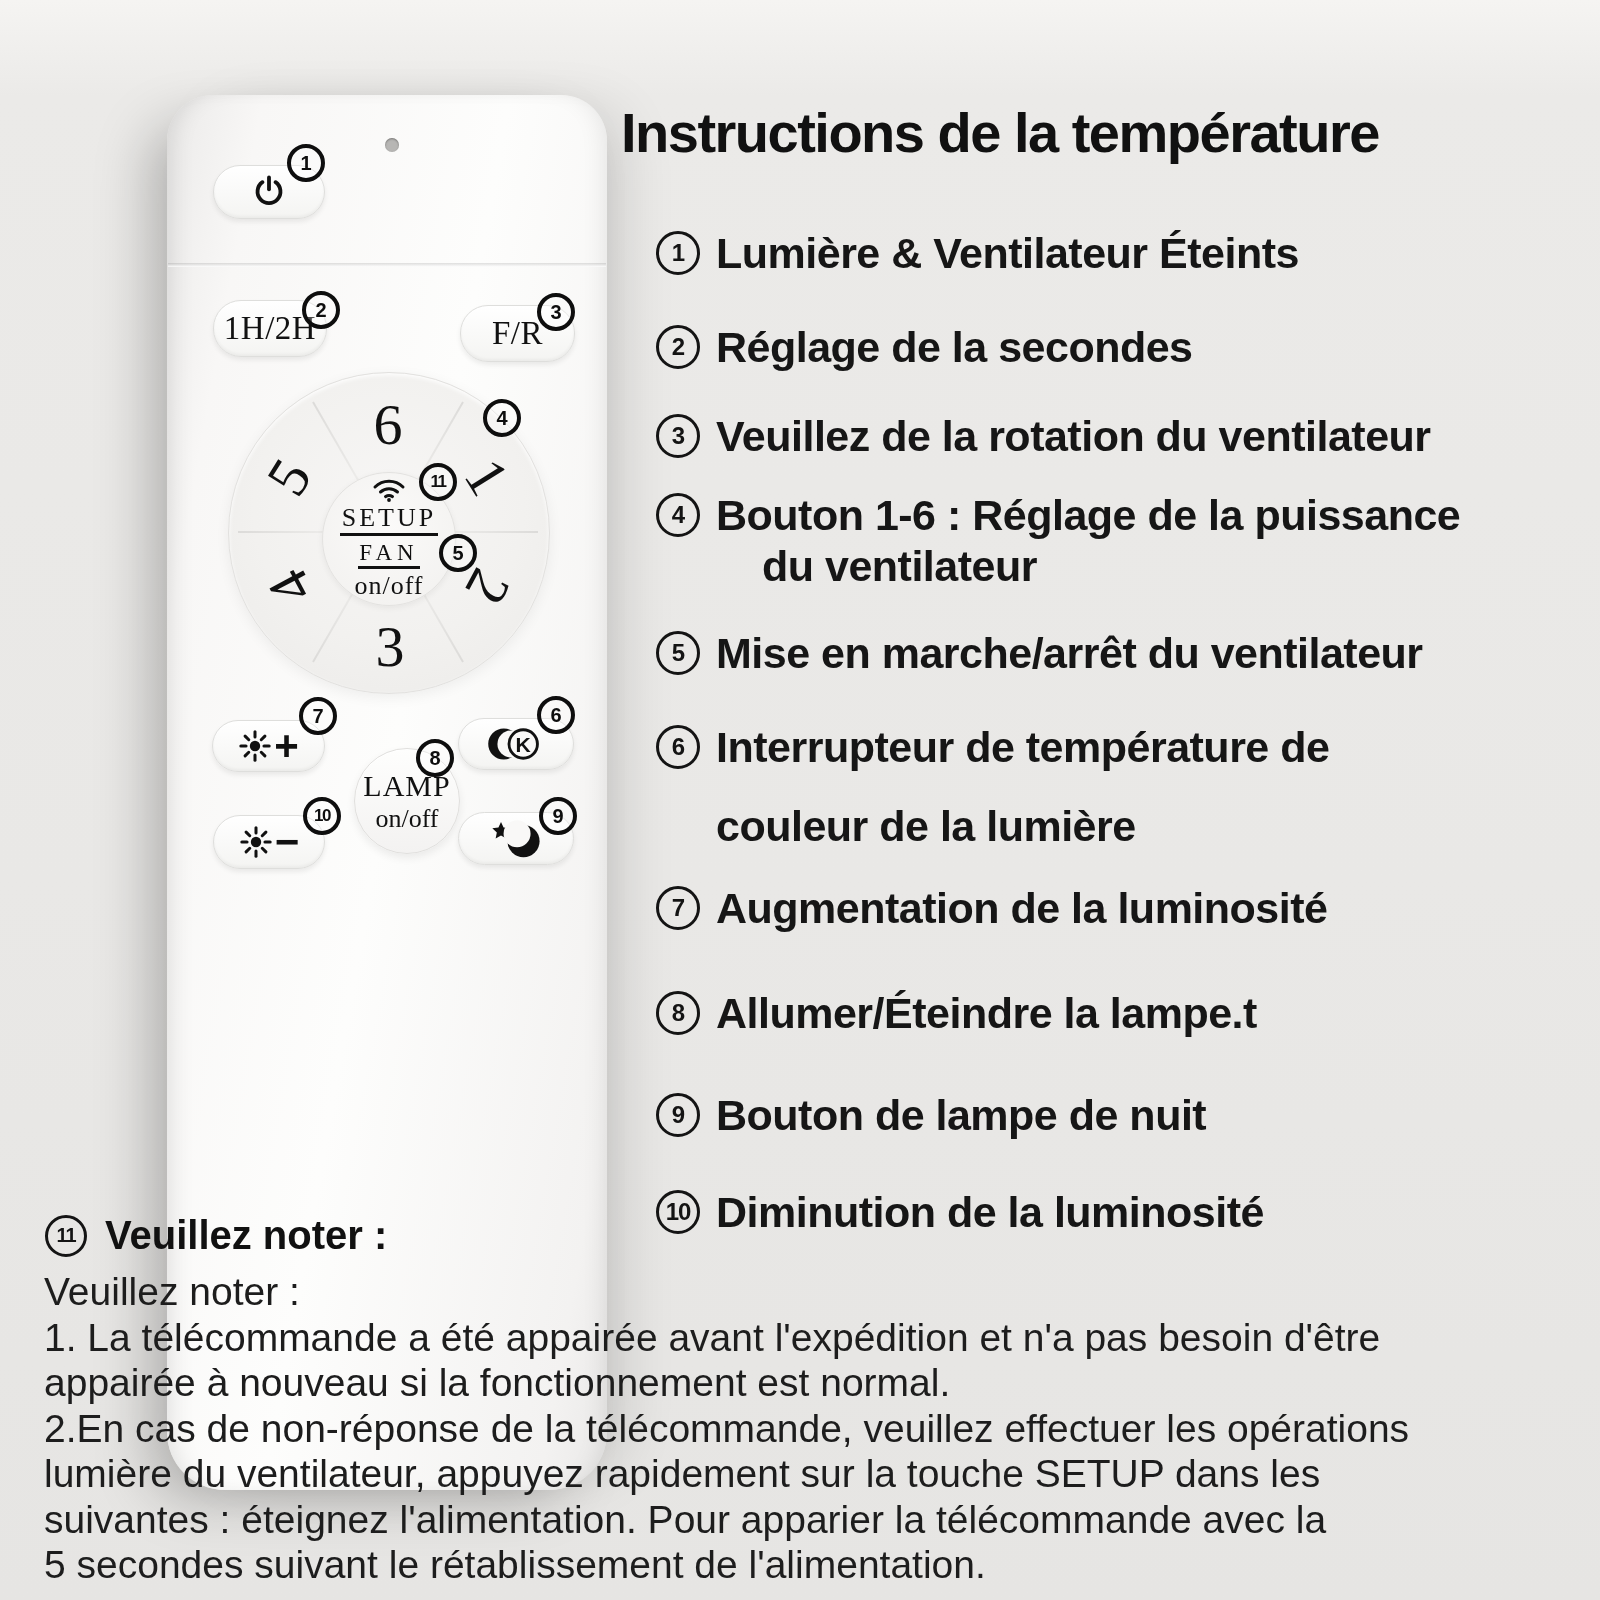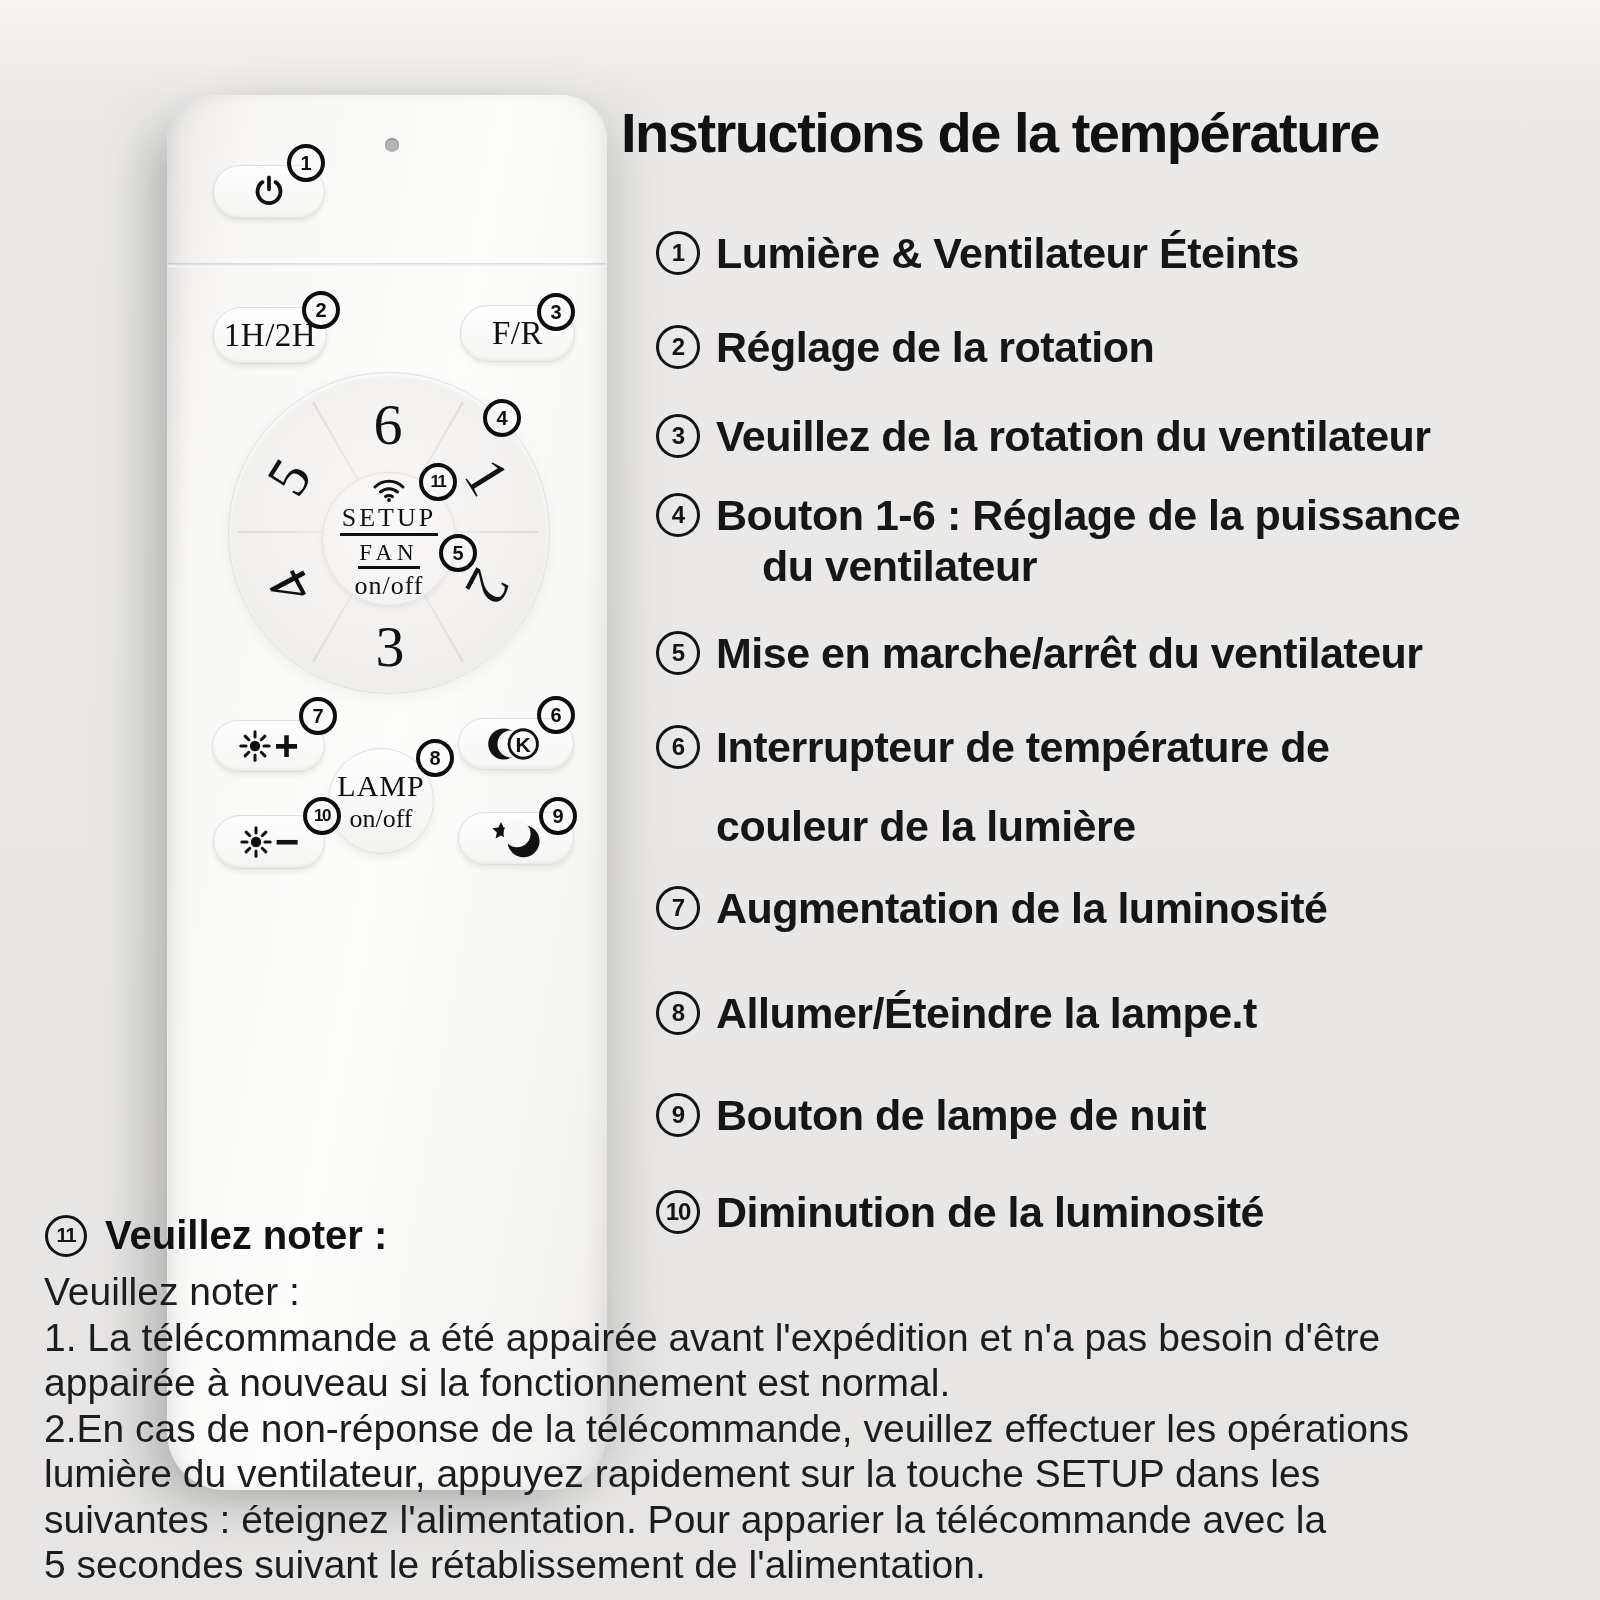--- a/index.html
+++ b/index.html
@@ -110,21 +110,21 @@
 
   <div class="pill" style="left:213px;top:165px;width:110px;height:52px;">
     <span style="display:flex;">
       <svg width="40" height="40" viewBox="0 0 44 44">
           <path d="M22 6v13" fill="none" stroke="#111" stroke-width="4.2" stroke-linecap="round"></path>
           <path d="M14.8 11.2a12.6 12.6 0 1 0 14.4 0" fill="none" stroke="#111" stroke-width="4.2" stroke-linecap="round"></path>
         </svg>
     </span>
   </div>
 
-  <div class="pill" style="left:213px;top:307px;width:112px;height:55px;">
+  <div class="pill" style="left:213px;top:300px;width:112px;height:55px;">
     <span class="pill-label">1H/2H</span>
   </div>
   <div class="pill" style="left:460px;top:305px;width:113px;height:55px;">
     <span class="pill-label">F/R</span>
   </div>
 
   <div class="dial"></div>
   <div class="spoke" style="transform:rotate(30deg);"></div>
   <div class="spoke" style="transform:rotate(90deg);"></div>
   <div class="spoke" style="transform:rotate(150deg);"></div>
@@ -174,21 +174,21 @@
     <span style="display:flex;">
       <svg width="58" height="40" viewBox="0 0 52 36">
           <circle cx="15" cy="18" r="14" fill="#111"></circle>
           <circle cx="21.5" cy="18" r="12.2" fill="#f9f8f7"></circle>
           <circle cx="32.5" cy="18" r="12.8" fill="#f9f8f7" stroke="#111" stroke-width="2.6"></circle>
           <text x="32.5" y="25" text-anchor="middle" font-family="Liberation Sans, sans-serif" font-size="19" font-weight="bold" fill="#111">K</text>
         </svg>
     </span>
   </div>
 
-  <div class="round-btn" style="left:328px;top:748px;width:104px;height:104px;">
+  <div class="round-btn" style="left:354px;top:748px;width:104px;height:104px;">
     <span class="lamp-lbl">LAMP</span>
     <span class="lamp-onoff">on/off</span>
   </div>
 
   <div class="pill" style="left:213px;top:815px;width:110px;height:52px;">
     <span style="display:flex;">
       <svg width="34" height="34" viewBox="0 0 36 36">
           <circle cx="18" cy="18" r="5.5" fill="#111"></circle>
           <g stroke="#111" stroke-width="3.2" stroke-linecap="round">
             <line x1="18" y1="3" x2="18" y2="8.5"></line>
@@ -231,21 +231,21 @@
 
   <div class="li" style="top:222px;">
     <span class="lc">1</span>
     <div class="lt">
         <div class="ln">Lumière &amp; Ventilateur Éteints</div>
       </div>
   </div>
   <div class="li" style="top:316px;">
     <span class="lc">2</span>
     <div class="lt">
-        <div class="ln">Réglage de la rotation</div>
+        <div class="ln">Réglage de la secondes</div>
       </div>
   </div>
   <div class="li" style="top:405px;">
     <span class="lc">3</span>
     <div class="lt">
         <div class="ln">Veuillez de la rotation du ventilateur</div>
       </div>
   </div>
   <div class="li" style="top:484px;">
     <span class="lc">4</span>

